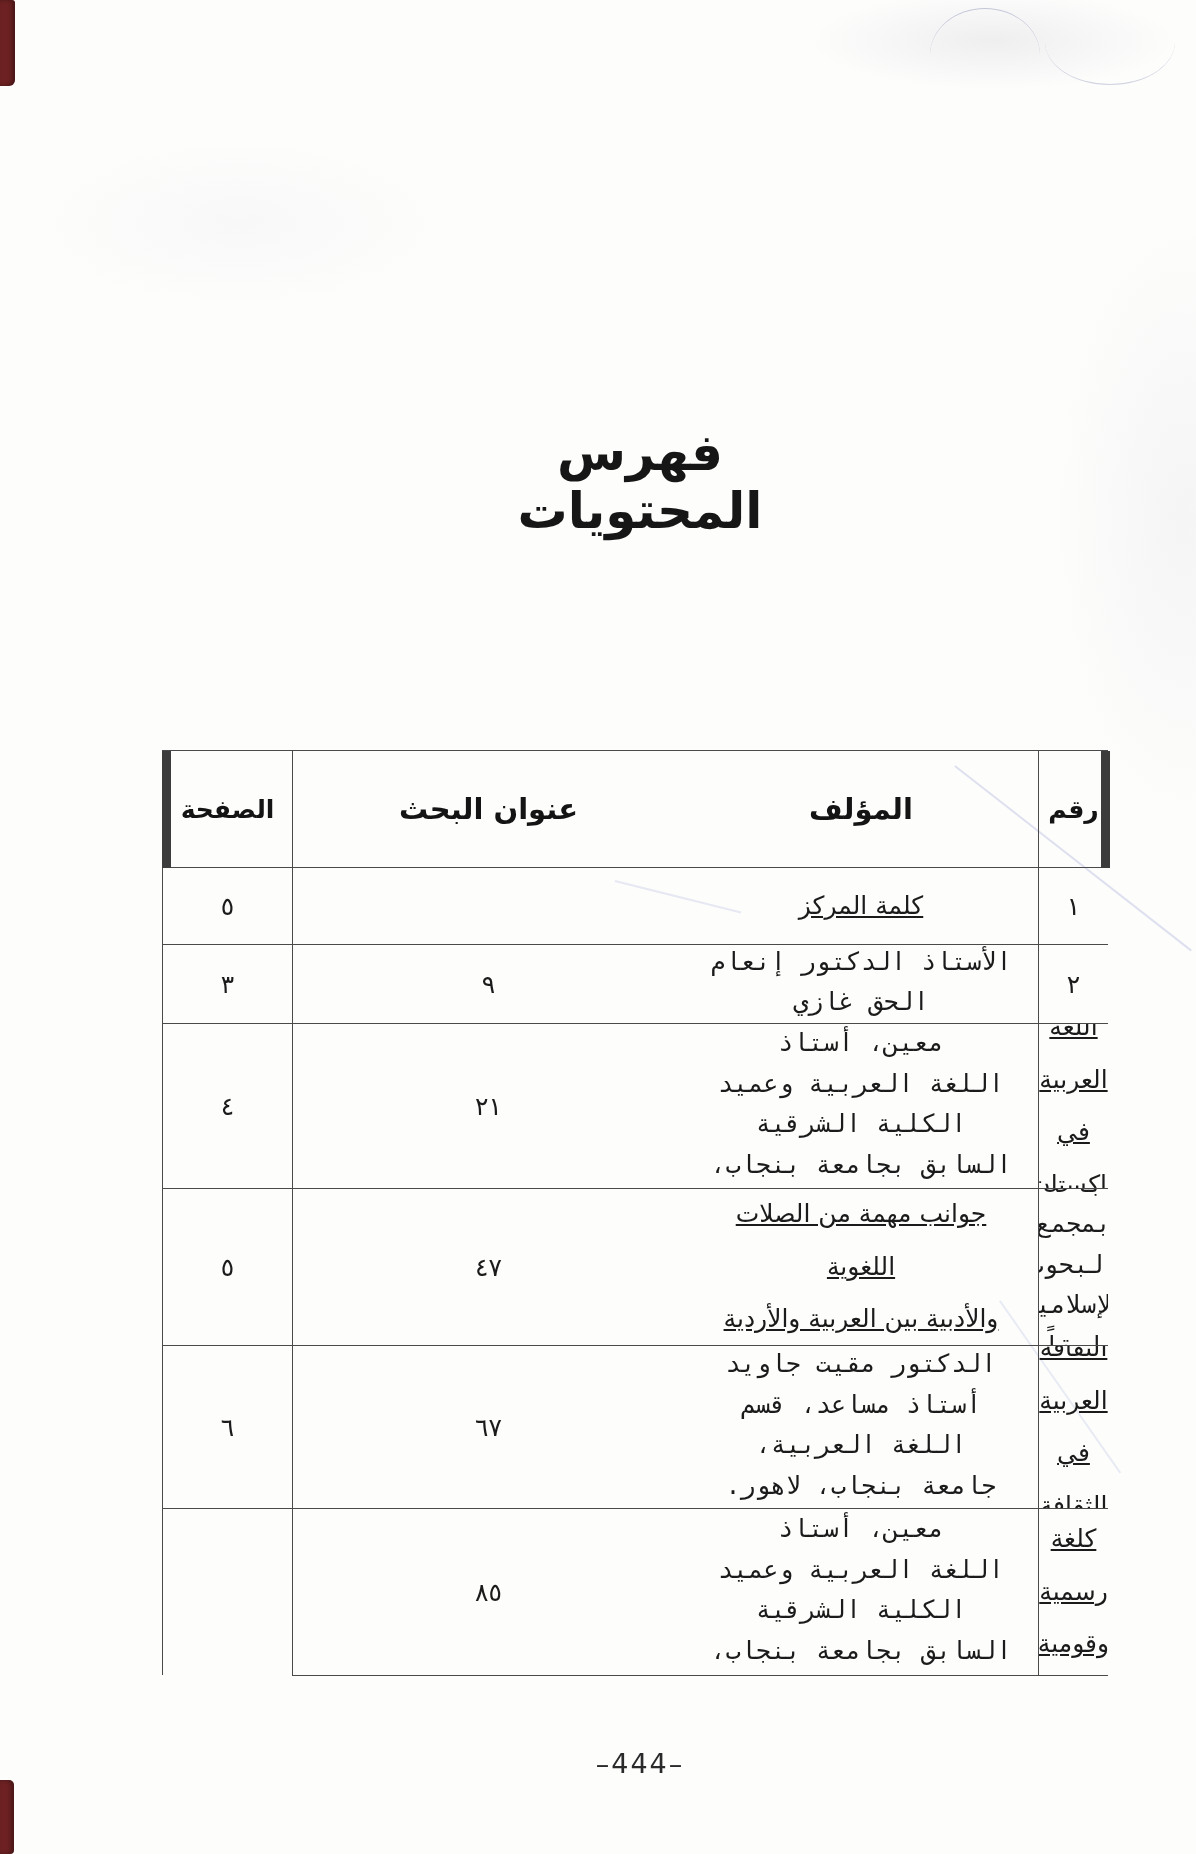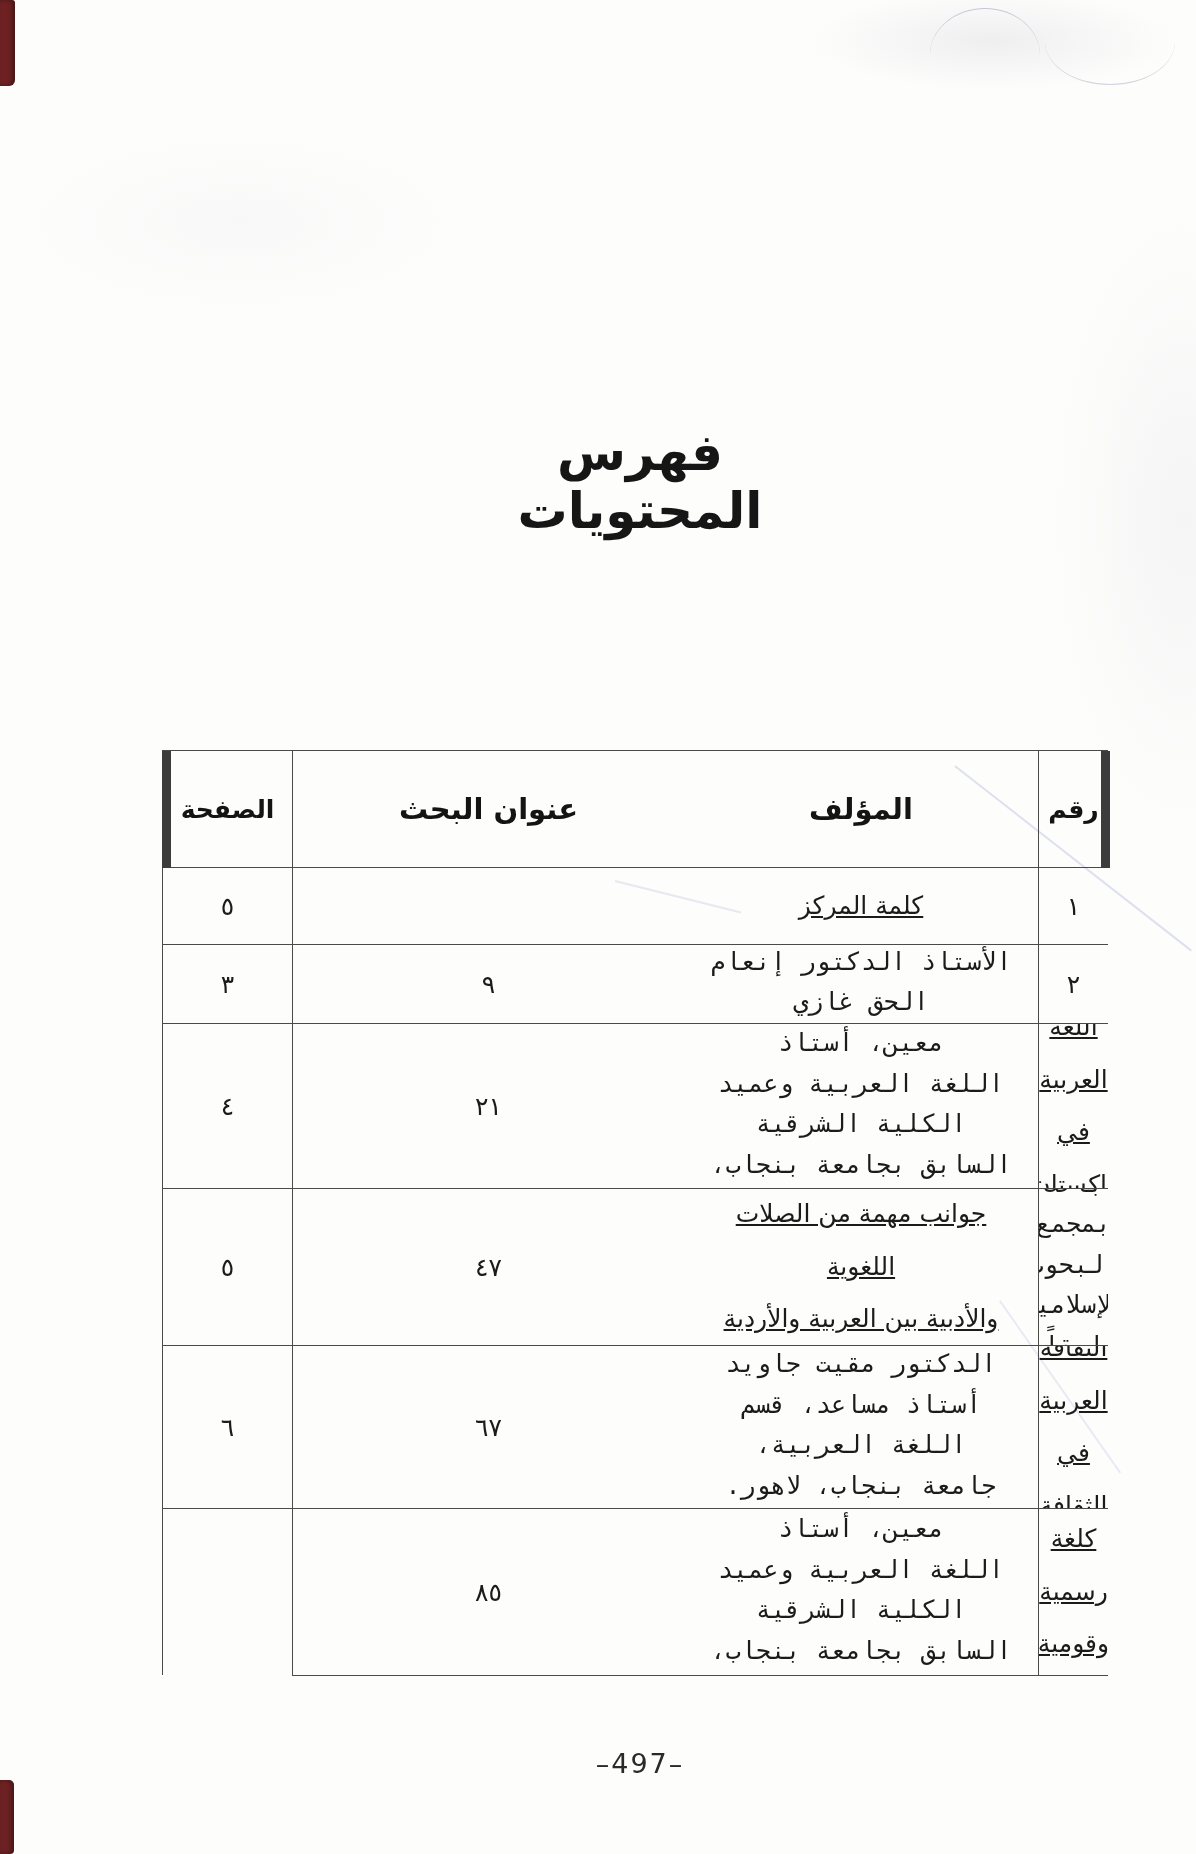--- a/index.html
+++ b/index.html
@@ -131,15 +131,15 @@
 
     <div class="cell num">٦</div>
     <div class="cell title">اللغة العربية كلغة رسمية وقومية
 في باكستان</div>
     <div class="cell author">الأستاذ الدكتور مظهر معين، أستاذ
 اللغة العربية وعميد الكلية الشرقية
 السابق بجامعة بنجاب، لاهور.</div>
     <div class="cell pagenum">٨٥</div>
   </div>
 
-  <div class="footer-page">–497–</div>
+  <div class="footer-page">–444–</div>
 
 </div>
 
 </body></html>

